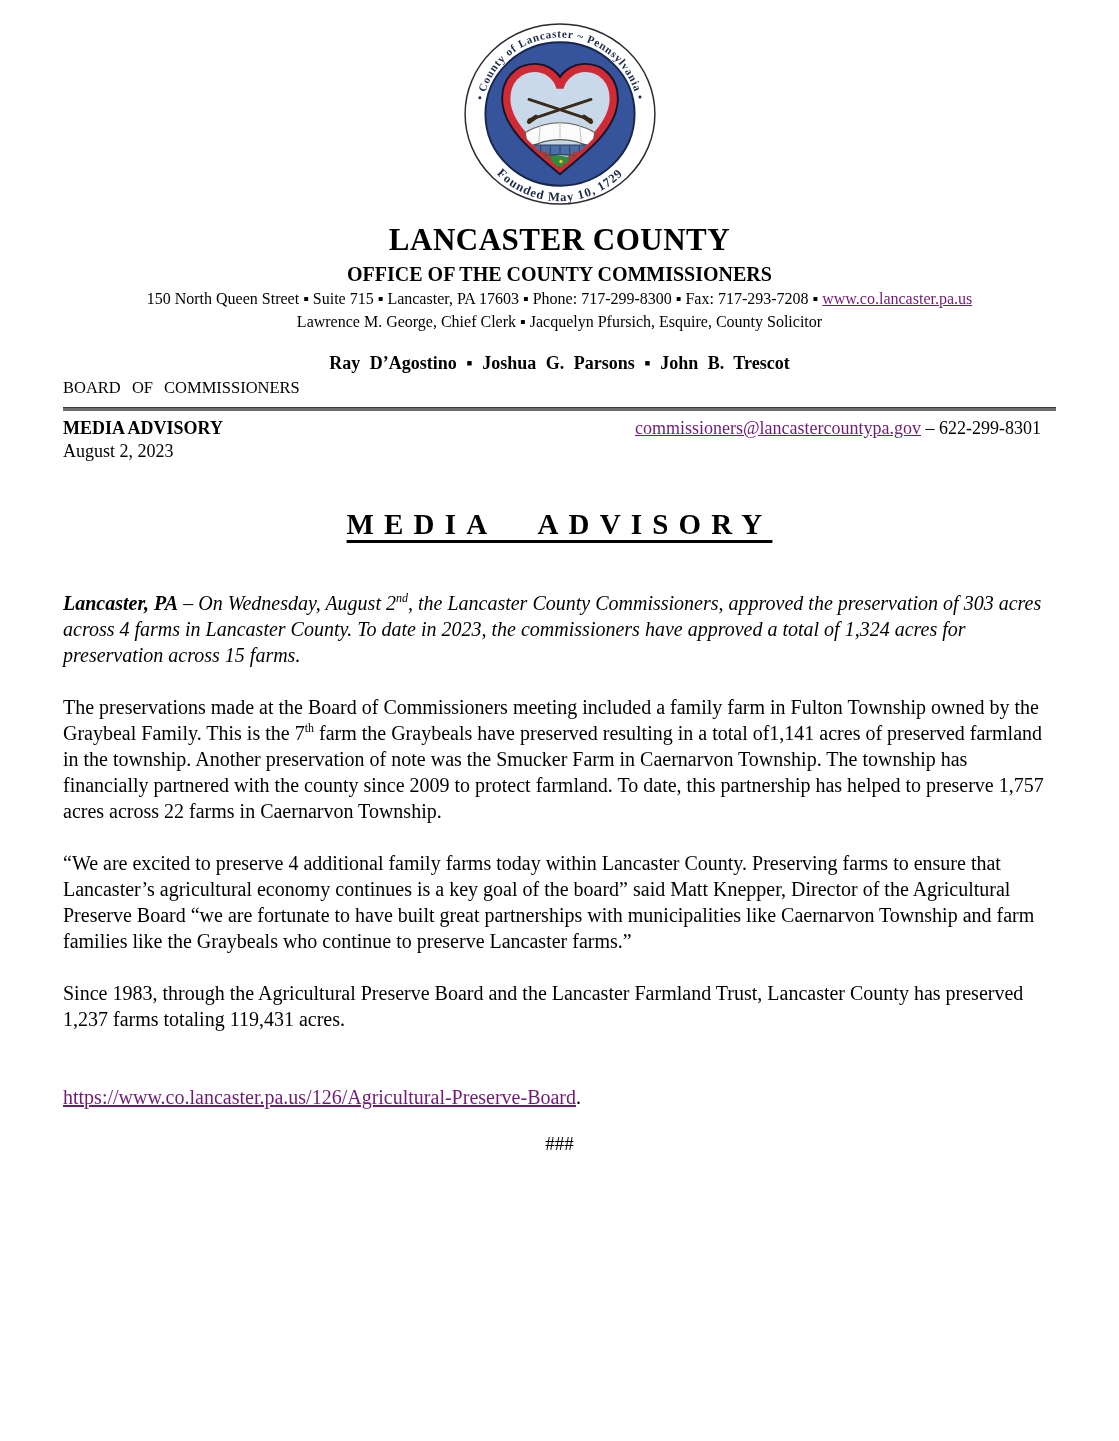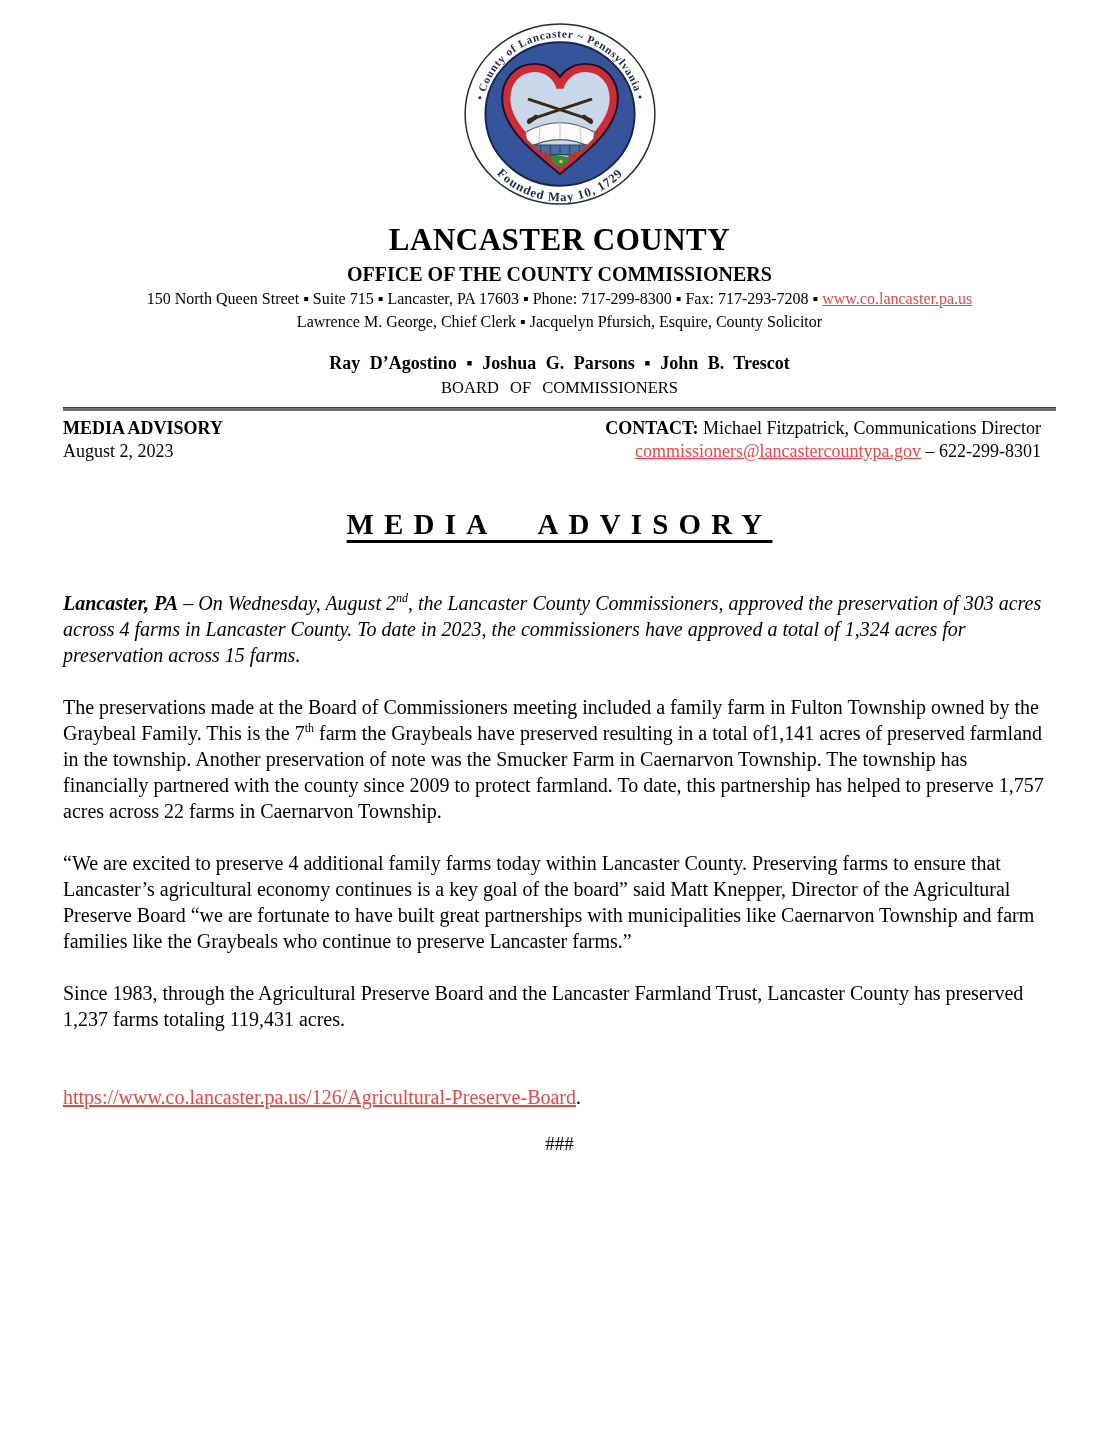--- a/index.html
+++ b/index.html
@@ -9,35 +9,35 @@
     padding:22px 63px 0 63px; box-sizing:border-box; overflow:hidden;
   }
   .seal-wrap { text-align:center; }
   .seal-wrap svg { display:inline-block; }
   .seal-text-top { font-size:11.5px; font-weight:bold; letter-spacing:0.8px; fill:#1b2a4a; }
   .seal-text-bot { font-size:13px; font-weight:bold; letter-spacing:1px; fill:#1b2a4a; }
   .hdr-title { text-align:center; font-size:31px; font-weight:bold; line-height:36px; margin-top:12px; letter-spacing:0.5px; }
   .hdr-sub { text-align:center; font-size:20px; font-weight:bold; line-height:24px; margin-top:4px; }
   .hdr-line { text-align:center; font-size:16px; line-height:21px; margin-top:2px; }
   .commissioners { text-align:center; font-size:18px; font-weight:bold; line-height:23px; margin-top:20px; word-spacing:5px; }
-  .board { text-align:center; font-size:16.5px; line-height:21px; margin-top:2px; word-spacing:7px; }
+  .board { font-size:16.5px; line-height:21px; margin-top:2px; word-spacing:7px; }
   .rule { border:none; height:3px; background:#6e6e6e; border-top:1px solid #3c3c3c; margin:9px 0 6px 0; }
   .adv-row { display:flex; justify-content:space-between; font-size:18px; line-height:23px; }
   .adv-right { text-align:right; padding-right:15px; }
   .b { font-weight:bold; }
   .adv-title { text-align:center; margin-top:44px; line-height:34px; }
   .adv-title-text {
     font-size:29px; font-weight:bold; letter-spacing:0.35em; word-spacing:0.9em;
     text-decoration:underline; text-decoration-thickness:2.5px; text-underline-offset:6px;
   }
   .headline { text-align:center; font-size:29px; font-weight:bold; line-height:36px; margin-top:34px; }
   .body-p { font-size:20px; line-height:26px; margin:26px 0 0 0; }
   .body-p.first { margin-top:44px;font-style:italic; }
   sup { font-size:0.6em; line-height:0; vertical-align:super; }
-  .link { color:#ef4444; text-decoration:underline; }
+  .link { color:#701a75; text-decoration:underline; }
   .closing { text-align:center; font-size:19px; line-height:24px; margin-top:22px; }
 </style>
 </head>
 <body>
 
 <div class="page">
 
   <div class="seal-wrap">
     <svg width="196" height="184" viewBox="0 0 200 190">
       <defs>
@@ -104,21 +104,20 @@
   <div class="board">BOARD OF COMMISSIONERS</div>
 
   <hr class="rule">
 
   <div class="adv-row">
     <div class="adv-left">
       <div class="b">MEDIA ADVISORY</div>
       <div>August 2, 2023</div>
     </div>
     <div class="adv-right">
-      <div><span class="b">CONTACT:</span><span> Michael Fitzpatrick, Communications Director</span></div>
       <div><a href="#" class="link">commissioners@lancastercountypa.gov</a><span> – 622-299-8301</span></div>
     </div>
   </div>
 
   <div class="adv-title"><span class="adv-title-text">MEDIA ADVISORY</span></div>
 
 
   <p class="body-p first"><span class="b">Lancaster, PA</span><span> – On Wednesday, August 2</span><sup>nd</sup><span>, the Lancaster County Commissioners, approved the preservation of 303 acres across 4 farms in Lancaster County. To date in 2023, the commissioners have approved a total of 1,324 acres for preservation across 15 farms.</span></p>
 
   <p class="body-p"><span>The preservations made at the Board of Commissioners meeting included a family farm in Fulton Township owned by the Graybeal Family. This is the 7</span><sup>th</sup><span> farm the Graybeals have preserved resulting in a total of1,141 acres of preserved farmland in the township. Another preservation of note was the Smucker Farm in Caernarvon Township. The township has financially partnered with the county since 2009 to protect farmland. To date, this partnership has helped to preserve 1,757 acres across 22 farms in Caernarvon Township.</span></p>

